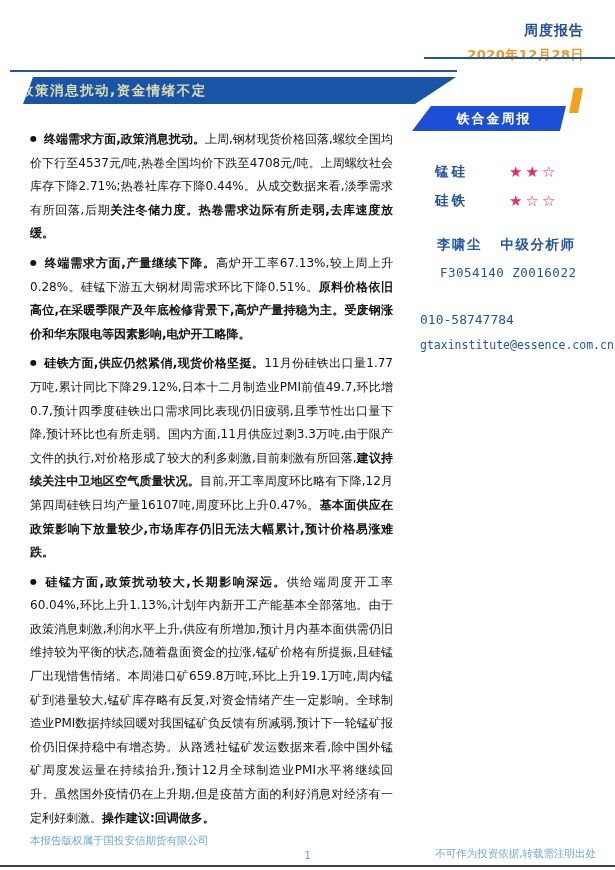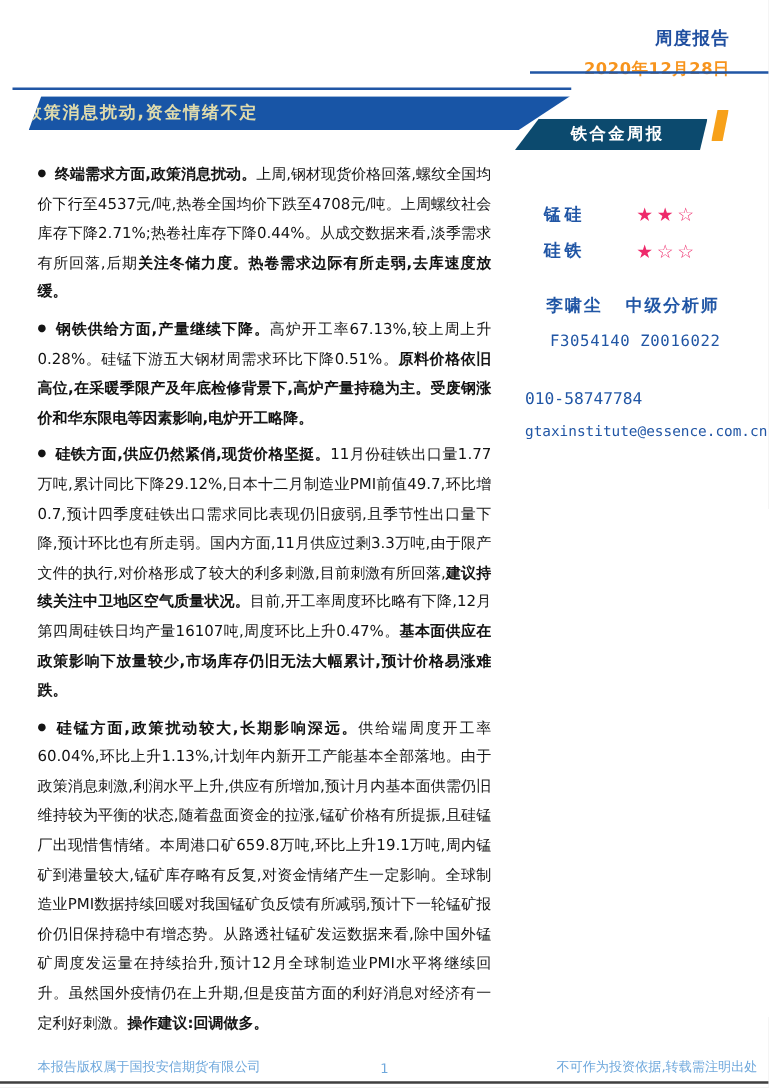--- a/index.html
+++ b/index.html
@@ -22,21 +22,21 @@
 
   .rule-right { position:absolute; left:424px; right:0; top:57px; height:2px; background:#2156A5; }
   .rule-left  { position:absolute; left:10px; top:70px; width:447px; height:2px; background:#2156A5; }
 
   
   .banner-blue { position:absolute; left:20px; top:77px; width:436px; height:27px; background:#1855A6;
     clip-path:polygon(13px 0, 436px 0, 395px 27px, 3px 27px);
     color:#E0DCAC; font-size:13.5px; font-weight:bold; letter-spacing:1.5px;
     line-height:27px; text-align:left; }
   .banner-tag { position:absolute; left:412px; top:88px; width:172px; height:25px; }
-  .tag-main { position:absolute; left:0; top:7px; width:154px; height:25px; background:#0c4a6e;
+  .tag-main { position:absolute; left:0; top:18px; width:154px; height:25px; background:#1d4ed8;
     clip-path:polygon(19px 0, 154px 0, 148px 25px, 0 25px);
     color:#ffffff; font-size:13px; font-weight:bold; letter-spacing:2px;
     line-height:25px; text-align:center; padding-left:10px; }
   .tag-sliver { position:absolute; left:157px; top:0; width:14px; height:25px; background:#F7A11A;
     clip-path:polygon(5px 0, 14px 0, 9px 25px, 0 25px); }
 
   
   .article { position:absolute; left:30px; top:127px; width:363px; }
   .para { font-size:12px; line-height:23.6px; color:#141414; text-align:justify; margin-bottom:5px;
     font-family:"DejaVu Sans", sans-serif; }
@@ -49,23 +49,23 @@
   .rating-title { font-size:13.5px; letter-spacing:3px; margin-left:15px; }
   .rating-row { display:flex; align-items:center; margin:11px 0 0 15px; }
   .r-name { width:62px; font-size:13.5px; letter-spacing:3px; }
   .r-stars { color:#EE2A6B; font-size:15px; letter-spacing:3px; margin-left:12px; }
   .analyst { margin:26px 0 0 17px; font-size:13.5px; letter-spacing:1.5px; }
   .codes { margin:11px 0 0 20px; font-family:"DejaVu Sans Mono", monospace; font-size:12.5px; letter-spacing:0.5px; }
   .phone { margin:32px 0 0 0; font-family:"DejaVu Sans Mono", monospace; font-size:13px; }
   .email { margin:11px 0 0 0; font-family:"DejaVu Sans Mono", monospace; font-size:11.5px; text-decoration:none; color:#2156A5; display:block; }
 
   
-  .footer-left  { position:absolute; left:30px; bottom:9px; font-size:10.5px; color:#6FA8DC;font-family:Liberation Serif, serif; }
+  .footer-left  { position:absolute; left:30px; bottom:22px; font-size:10.5px; color:#6FA8DC;font-family:Liberation Serif, serif; }
   .footer-page  { position:absolute; left:0; right:0; bottom:9px; text-align:center; font-size:10.5px; color:#6FA8DC; }
-  .footer-right { position:absolute; right:9px; bottom:9px; font-size:10.5px; color:#6FA8DC; }
+  .footer-right { position:absolute; right:19px; bottom:9px; font-size:10.5px; color:#6FA8DC; }
   .footer-line  { position:absolute; left:0; right:0; bottom:3px; height:2px; background:#3F3F3F; }
 </style>
 </head>
 <body>
 
 <div class="page">
 
 
   <div class="header-right">
     <div class="report-type">周度报告</div>
@@ -76,21 +76,21 @@
   <div class="rule-left"></div>
 
   <div class="banner-blue">政策消息扰动,资金情绪不定</div>
   <div class="banner-tag">
     <div class="tag-main">铁合金周报</div>
     <div class="tag-sliver"></div>
   </div>
 
   <div class="article">
       <p class="para"><span class="bullet">●</span><span class="bold">终端需求方面,政策消息扰动。</span><span>上周,钢材现货价格回落,螺纹全国均价下行至4537元/吨,热卷全国均价下跌至4708元/吨。上周螺纹社会库存下降2.71%;热卷社库存下降0.44%。从成交数据来看,淡季需求有所回落,后期</span><span class="bold">关注冬储力度。热卷需求边际有所走弱,去库速度放缓。</span></p>
-      <p class="para"><span class="bullet">●</span><span class="bold">钢铁供给方面,产量继续下降。</span><span>高炉开工率67.13%,较上周上升0.28%。硅锰下游五大钢材周需求环比下降0.51%。</span><span class="bold">原料价格依旧高位,在采暖季限产及年底检修背景下,高炉产量持稳为主。受废钢涨价和华东限电等因素影响,电炉开工略降。</span></p>
+      <p class="para"><span class="bullet">●</span><span class="bold">终端需求方面,产量继续下降。</span><span>高炉开工率67.13%,较上周上升0.28%。硅锰下游五大钢材周需求环比下降0.51%。</span><span class="bold">原料价格依旧高位,在采暖季限产及年底检修背景下,高炉产量持稳为主。受废钢涨价和华东限电等因素影响,电炉开工略降。</span></p>
       <p class="para"><span class="bullet">●</span><span class="bold">硅铁方面,供应仍然紧俏,现货价格坚挺。</span><span>11月份硅铁出口量1.77万吨,累计同比下降29.12%,日本十二月制造业PMI前值49.7,环比增0.7,预计四季度硅铁出口需求同比表现仍旧疲弱,且季节性出口量下降,预计环比也有所走弱。国内方面,11月供应过剩3.3万吨,由于限产文件的执行,对价格形成了较大的利多刺激,目前刺激有所回落,</span><span class="bold">建议持续关注中卫地区空气质量状况。</span><span>目前,开工率周度环比略有下降,12月第四周硅铁日均产量16107吨,周度环比上升0.47%。</span><span class="bold">基本面供应在政策影响下放量较少,市场库存仍旧无法大幅累计,预计价格易涨难跌。</span></p>
       <p class="para"><span class="bullet">●</span><span class="bold">硅锰方面,政策扰动较大,长期影响深远。</span><span>供给端周度开工率60.04%,环比上升1.13%,计划年内新开工产能基本全部落地。由于政策消息刺激,利润水平上升,供应有所增加,预计月内基本面供需仍旧维持较为平衡的状态,随着盘面资金的拉涨,锰矿价格有所提振,且硅锰厂出现惜售情绪。本周港口矿659.8万吨,环比上升19.1万吨,周内锰矿到港量较大,锰矿库存略有反复,对资金情绪产生一定影响。全球制造业PMI数据持续回暖对我国锰矿负反馈有所减弱,预计下一轮锰矿报价仍旧保持稳中有增态势。从路透社锰矿发运数据来看,除中国外锰矿周度发运量在持续抬升,预计12月全球制造业PMI水平将继续回升。虽然国外疫情仍在上升期,但是疫苗方面的利好消息对经济有一定利好刺激。</span><span class="bold">操作建议:回调做多。</span></p>
     </div>
 
   <div class="sidebar">
     <div id="ratings">
         <div class="rating-row">
           <span class="r-name kai">锰硅</span>
           <span class="r-stars">★★☆</span>
         </div>

